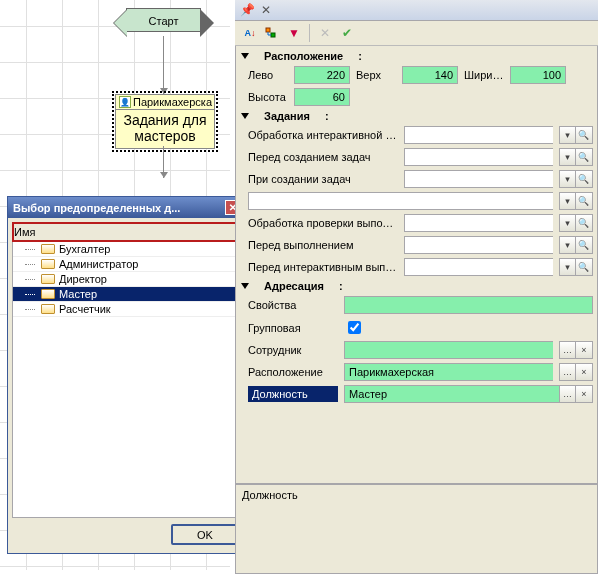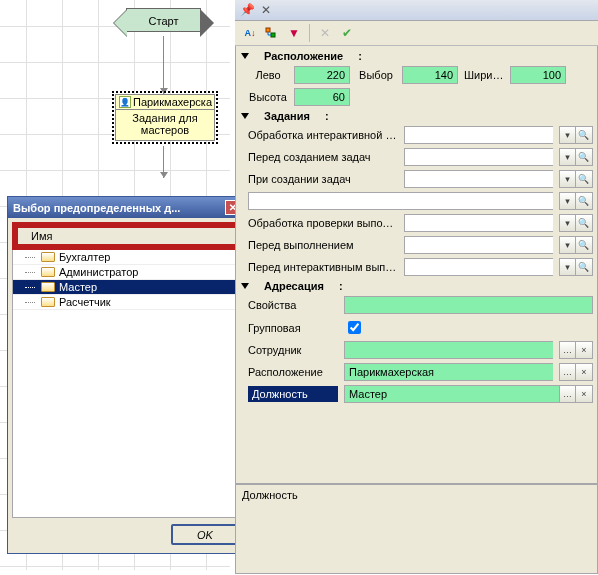--- a/index.html
+++ b/index.html
@@ -80,21 +80,21 @@
     padding: 1px 3px;
     border-bottom: 1px solid #888;
     font-size: 11px;
     white-space: nowrap;
     overflow: hidden;
   }
   .action-block .hdr .ico { width:12px; height:12px; background:#fff; border:1px solid #8a4; display:inline-flex; align-items:center; justify-content:center; font-size:8px; color:#c06000; }
   .action-block .body {
     padding: 2px 4px 4px;
     text-align: center;
-    font-size: 11px;
+    font-size: 14px;
   }
   .flow-line2 {
     position: absolute;
     left: 163px; top: 146px;
     width: 1px; height: 32px;
     background: #888;
   }
   .ah2 { left: 159.5px; top: 172px; }
 
   
@@ -124,22 +124,22 @@
     cursor: pointer;
   }
   .dlg-body {
     padding: 4px;
     height: calc(100% - 22px);
     display: flex;
     flex-direction: column;
   }
   .col-header {
     background: #ECE9D8;
-    border: 6px solid #b91c1c;
-    padding: 2px 13px;
+    border: 2px solid #b91c1c;
+    padding: 2px 0;
     font-size: 11px;
   }
   .tree-list {
     flex: 1;
     background: #fff;
     border: 1px solid #A7A6AA;
     border-top: none;
     overflow: auto;
   }
   .tree-row {
@@ -180,21 +180,20 @@
     padding: 6px 3px 3px;
   }
   .btn {
     min-width: 68px;
     height: 21px;
     background: #ECE9D8;
     border: 1px solid #888;
     border-radius: 2px;
     font-size: 11px;
     cursor: pointer;
-    font-style: italic;
   }
   .btn.primary { border: 2px solid #3B5998; }
 
   
   .props {
     position: absolute;
     left: 235px; top: 0;
     width: 363px; height: 574px;
     background: #ECE9D8;
     display: flex;
@@ -261,21 +260,21 @@
     padding: 2px 4px 2px 10px;
     gap: 6px;
     min-height: 22px;
   }
   .prop-row .lbl {
     font-size: 11px;
     white-space: nowrap;
     overflow: hidden;
     text-overflow: ellipsis;
   }
-  .prop-location-row .lbl { width: 40px; text-align: center; }
+  .prop-location-row .lbl { width: 40px; }
   .prop-location-row .inp { width: 56px; }
   .inp {
     height: 18px;
     border: 1px solid #A7A6AA;
     background: #86efac;
     font-size: 11px;
     padding: 1px 4px;
     text-align: right;
   }
   .inp.left { text-align: left; }
@@ -359,20 +358,25 @@
       <div class="tree-row">
         <span class="connector"></span>
         <span class="ico-item"></span>
         <span>Бухгалтер</span>
       </div>
       <div class="tree-row">
         <span class="connector"></span>
         <span class="ico-item"></span>
         <span>Администратор</span>
       </div>
+      <div class="tree-row">
+        <span class="connector"></span>
+        <span class="ico-item"></span>
+        <span>Директор</span>
+      </div>
       <div class="tree-row selected">
         <span class="connector"></span>
         <span class="ico-item"></span>
         <span>Мастер</span>
       </div>
       <div class="tree-row">
         <span class="connector"></span>
         <span class="ico-item"></span>
         <span>Расчетчик</span>
       </div>
@@ -405,21 +409,21 @@
 
   <div class="props-body">
 
     <div class="section-hdr">
       <span class="tri"></span>
       <span>Расположение</span>:
     </div>
     <div class="prop-row prop-location-row">
       <span class="lbl">Лево</span>
       <input class="inp" value="220" style="">
-      <span class="lbl">Выбор</span>
+      <span class="lbl">Верх</span>
       <input class="inp" value="140" style="">
       <span class="lbl">Ширина</span>
       <input class="inp" value="100" style="">
     </div>
     <div class="prop-row prop-location-row">
       <span class="lbl">Высота</span>
       <input class="inp" value="60" style="">
     </div>
 
     <div class="section-hdr">

